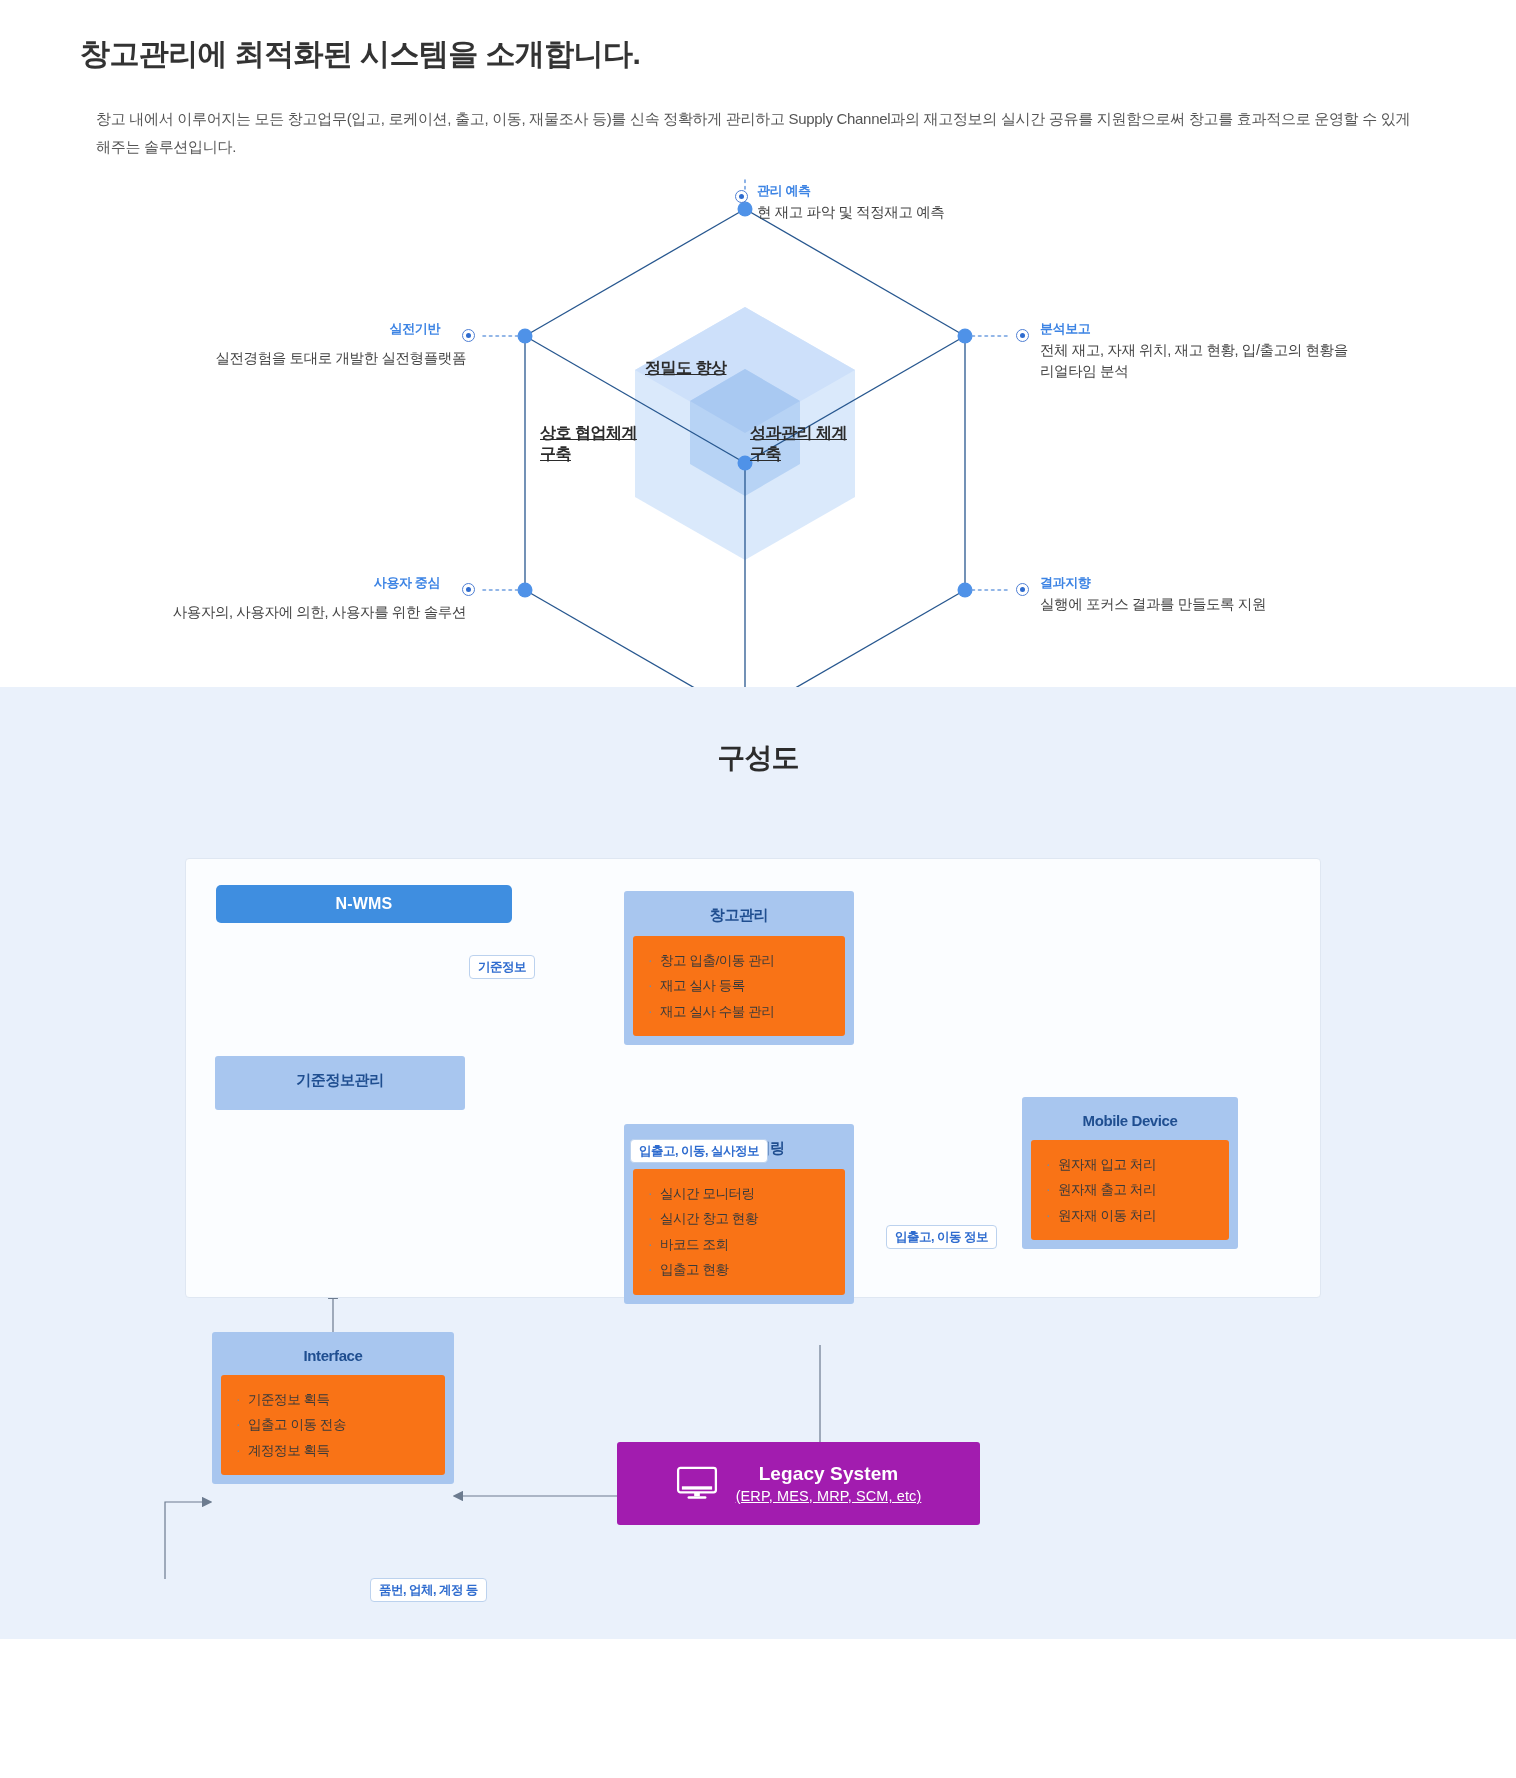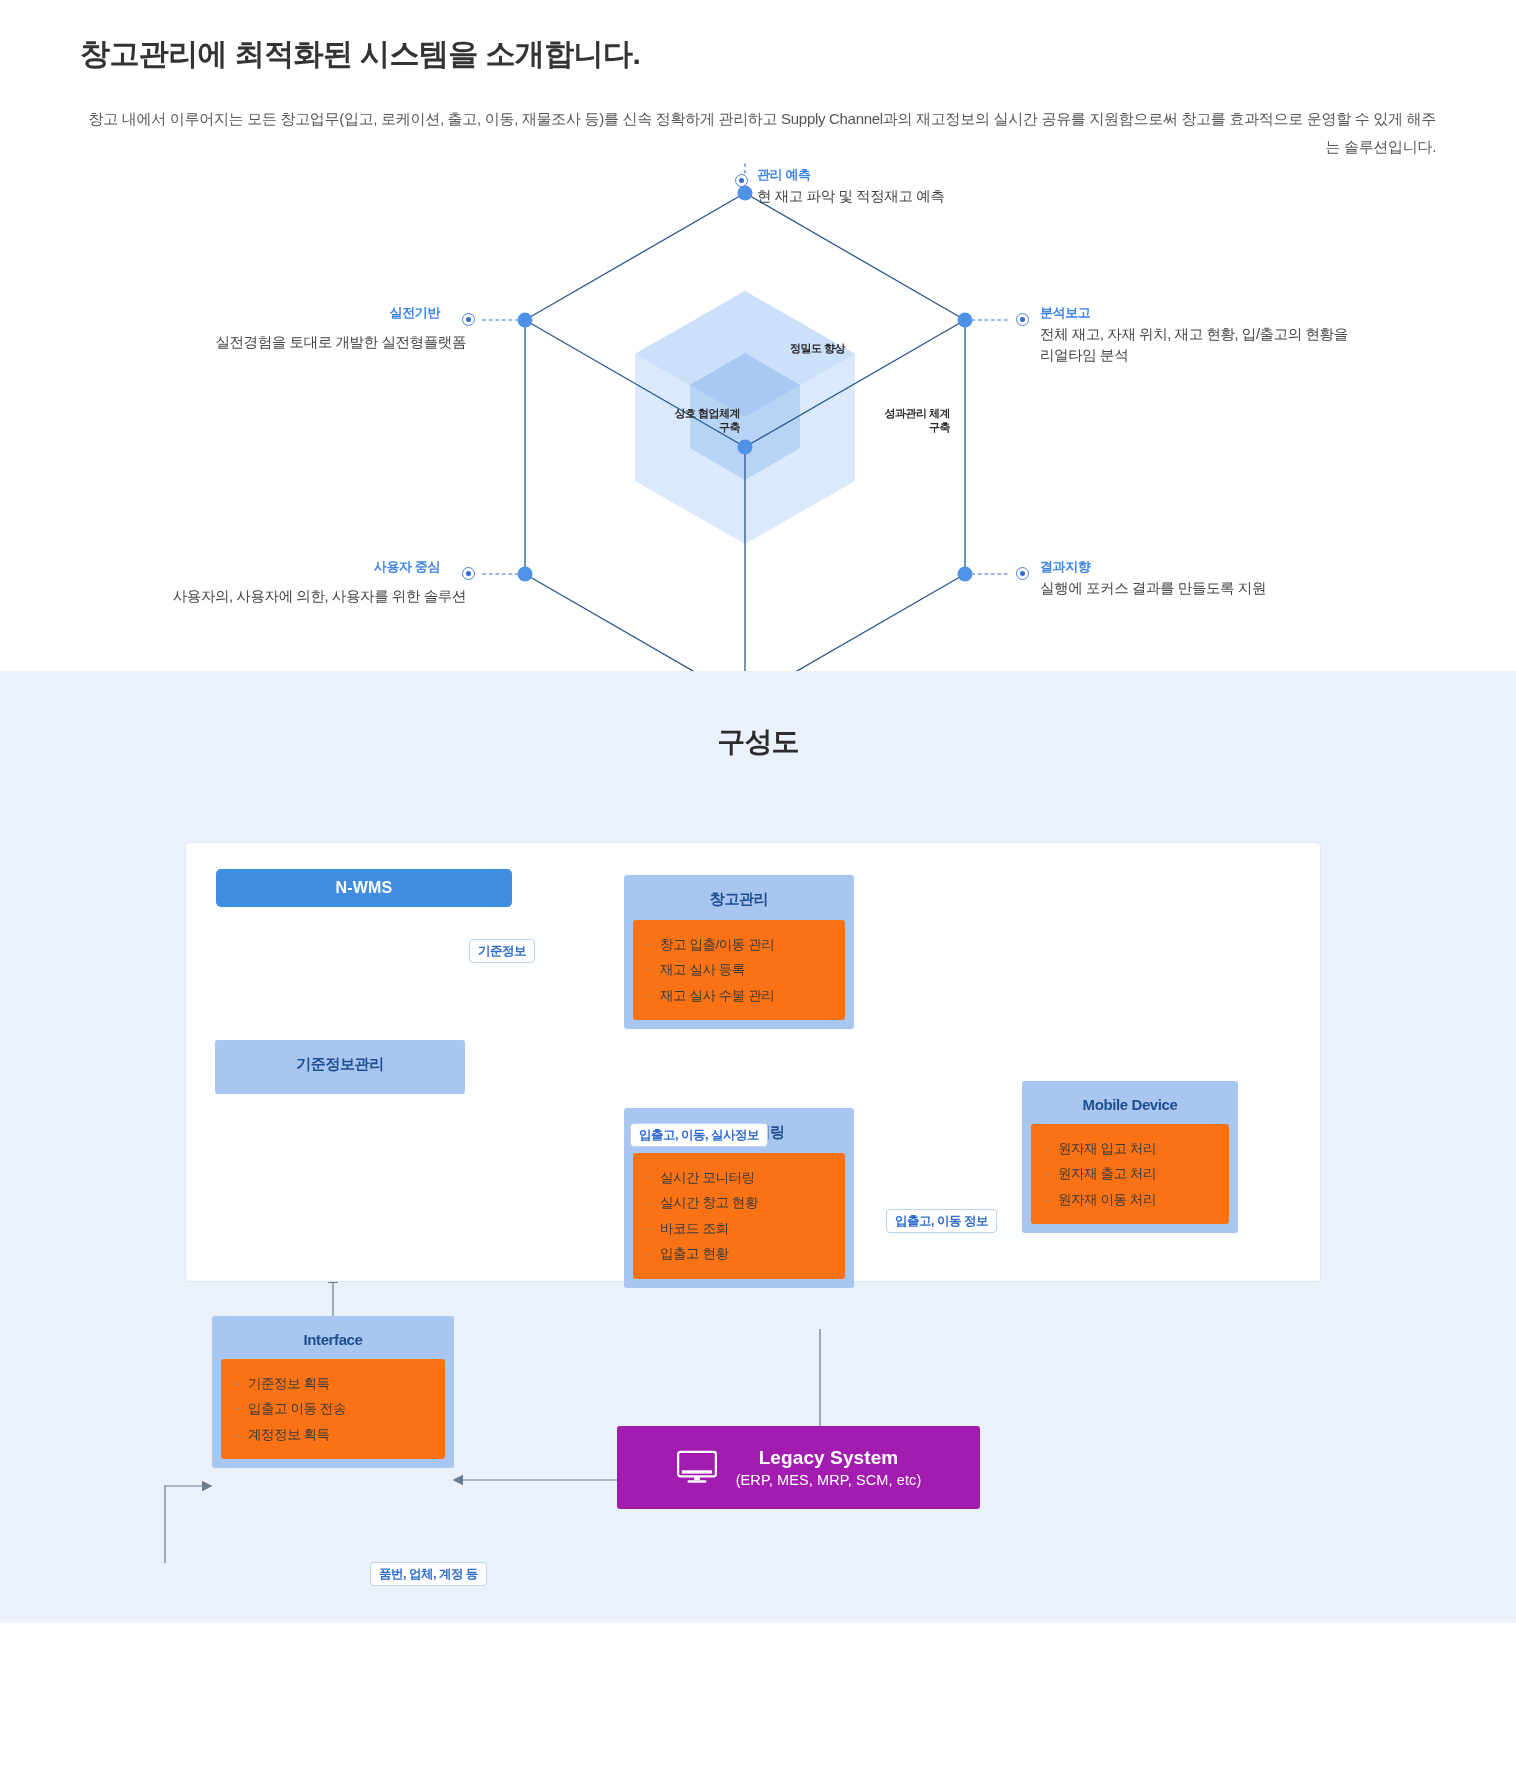--- a/index.html
+++ b/index.html
@@ -18,24 +18,23 @@
     font-size: 30px;
     font-weight: 700;
     color: #333333;
     margin: 0 0 30px 0;
     letter-spacing: -0.6px;
   }
   .intro p {
     font-size: 15px;
     line-height: 1.85;
     color: #555555;
-    margin: 0;
+    margin: 16px;
     max-width: 1360px;
     letter-spacing: -0.3px;
-    text-align: right;
   }
 
   
   .hex-section {
     position: relative;
     height: 510px;
     background: #fff;
     overflow: hidden;
   }
   .hex-svg { position:absolute; left:0; top:0; }
@@ -72,27 +71,28 @@
     position:absolute;
     left:50%; top:50%;
     width:5px; height:5px;
     margin:-2.5px 0 0 -2.5px;
     border-radius:50%;
     background:#2f6ccf;
   }
 
   .cube-text {
     position: absolute;
-    text-align: right;
-    font-size: 11px;
+    text-align: left;
+    font-size: 16px;
     color: #2b2b2b;
     font-weight: 600;
     letter-spacing: -0.5px;
     line-height: 1.35;
     white-space: nowrap;
+    text-decoration: underline;
   }
 
   
   .config-section {
     background: #eaf1fb;
     padding: 52px 0 60px 0;
     position: relative;
   }
   .config-title {
     text-align:center;
@@ -189,21 +189,21 @@
     width: 363px; height: 83px;
     background:#a21caf;
     border-radius: 3px;
     display:flex;
     align-items:center;
     justify-content:center;
     gap: 18px;
   }
   .legacy-text { color:#fff; text-align:center; }
   .legacy-text .l1 { font-size: 19px; font-weight: 700; letter-spacing:0.1px; line-height:1.25; }
-  .legacy-text .l2 { font-size: 14.5px; font-weight: 400; letter-spacing:0.1px; margin-top:2px; }
+  .legacy-text .l2 { font-size: 14.5px; font-weight: 400; letter-spacing:0.1px; margin-top:2px;text-decoration:underline; }
   .monitor-icon { width: 42px; height: 34px; flex: none; }
 </style>
 </head>
 <body>
 
 <section class="intro">
   <h1>창고관리에 최적화된 시스템을 소개합니다.</h1>
   <p>창고 내에서 이루어지는 모든 창고업무(입고, 로케이션, 출고, 이동, 재물조사 등)를 신속 정확하게 관리하고 Supply Channel과의 재고정보의 실시간 공유를 지원함으로써 창고를 효과적으로 운영할 수 있게 해주는 솔루션입니다.</p>
 </section>
 

